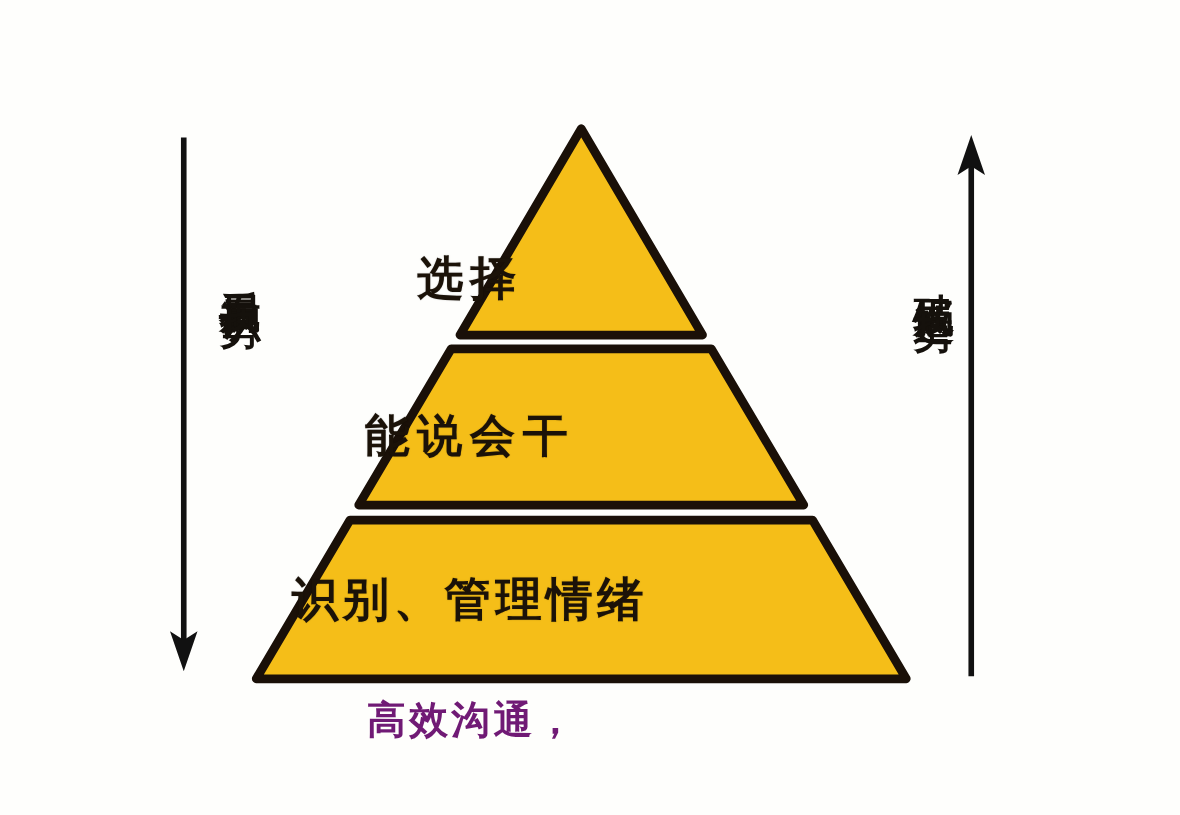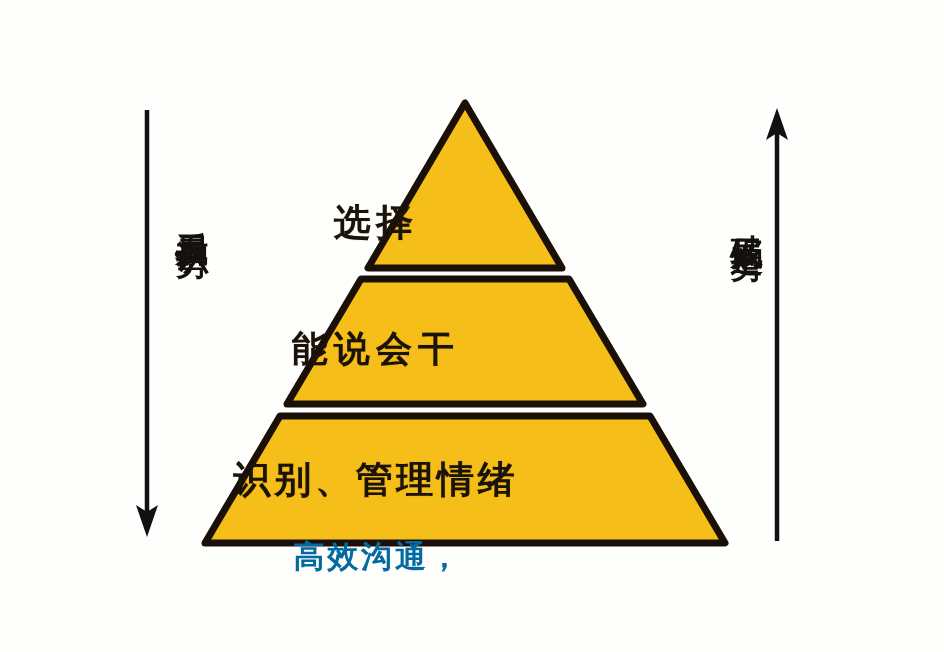--- a/index.html
+++ b/index.html
@@ -86,25 +86,25 @@
   #right-caption {
     left: 723px;
     top: 208px;
   }
 
   
   #bottom-caption {
     position: absolute;
     left: 0;
     right: 0;
-    top: 536px;
+    top: 556px;
     text-align: center;
     font-family: "DejaVu Serif", "Liberation Serif", serif;
     font-weight: 700;
-    color: #0369a1;
+    color: #701a75;
     font-size: 31px;
     line-height: 1.30;
     letter-spacing: 0.045em;
   }
   #bottom-caption .cap-line {
     display: block;
   }
   #bottom-caption .cap-line-1 {
     letter-spacing: 0.09em;
   }

